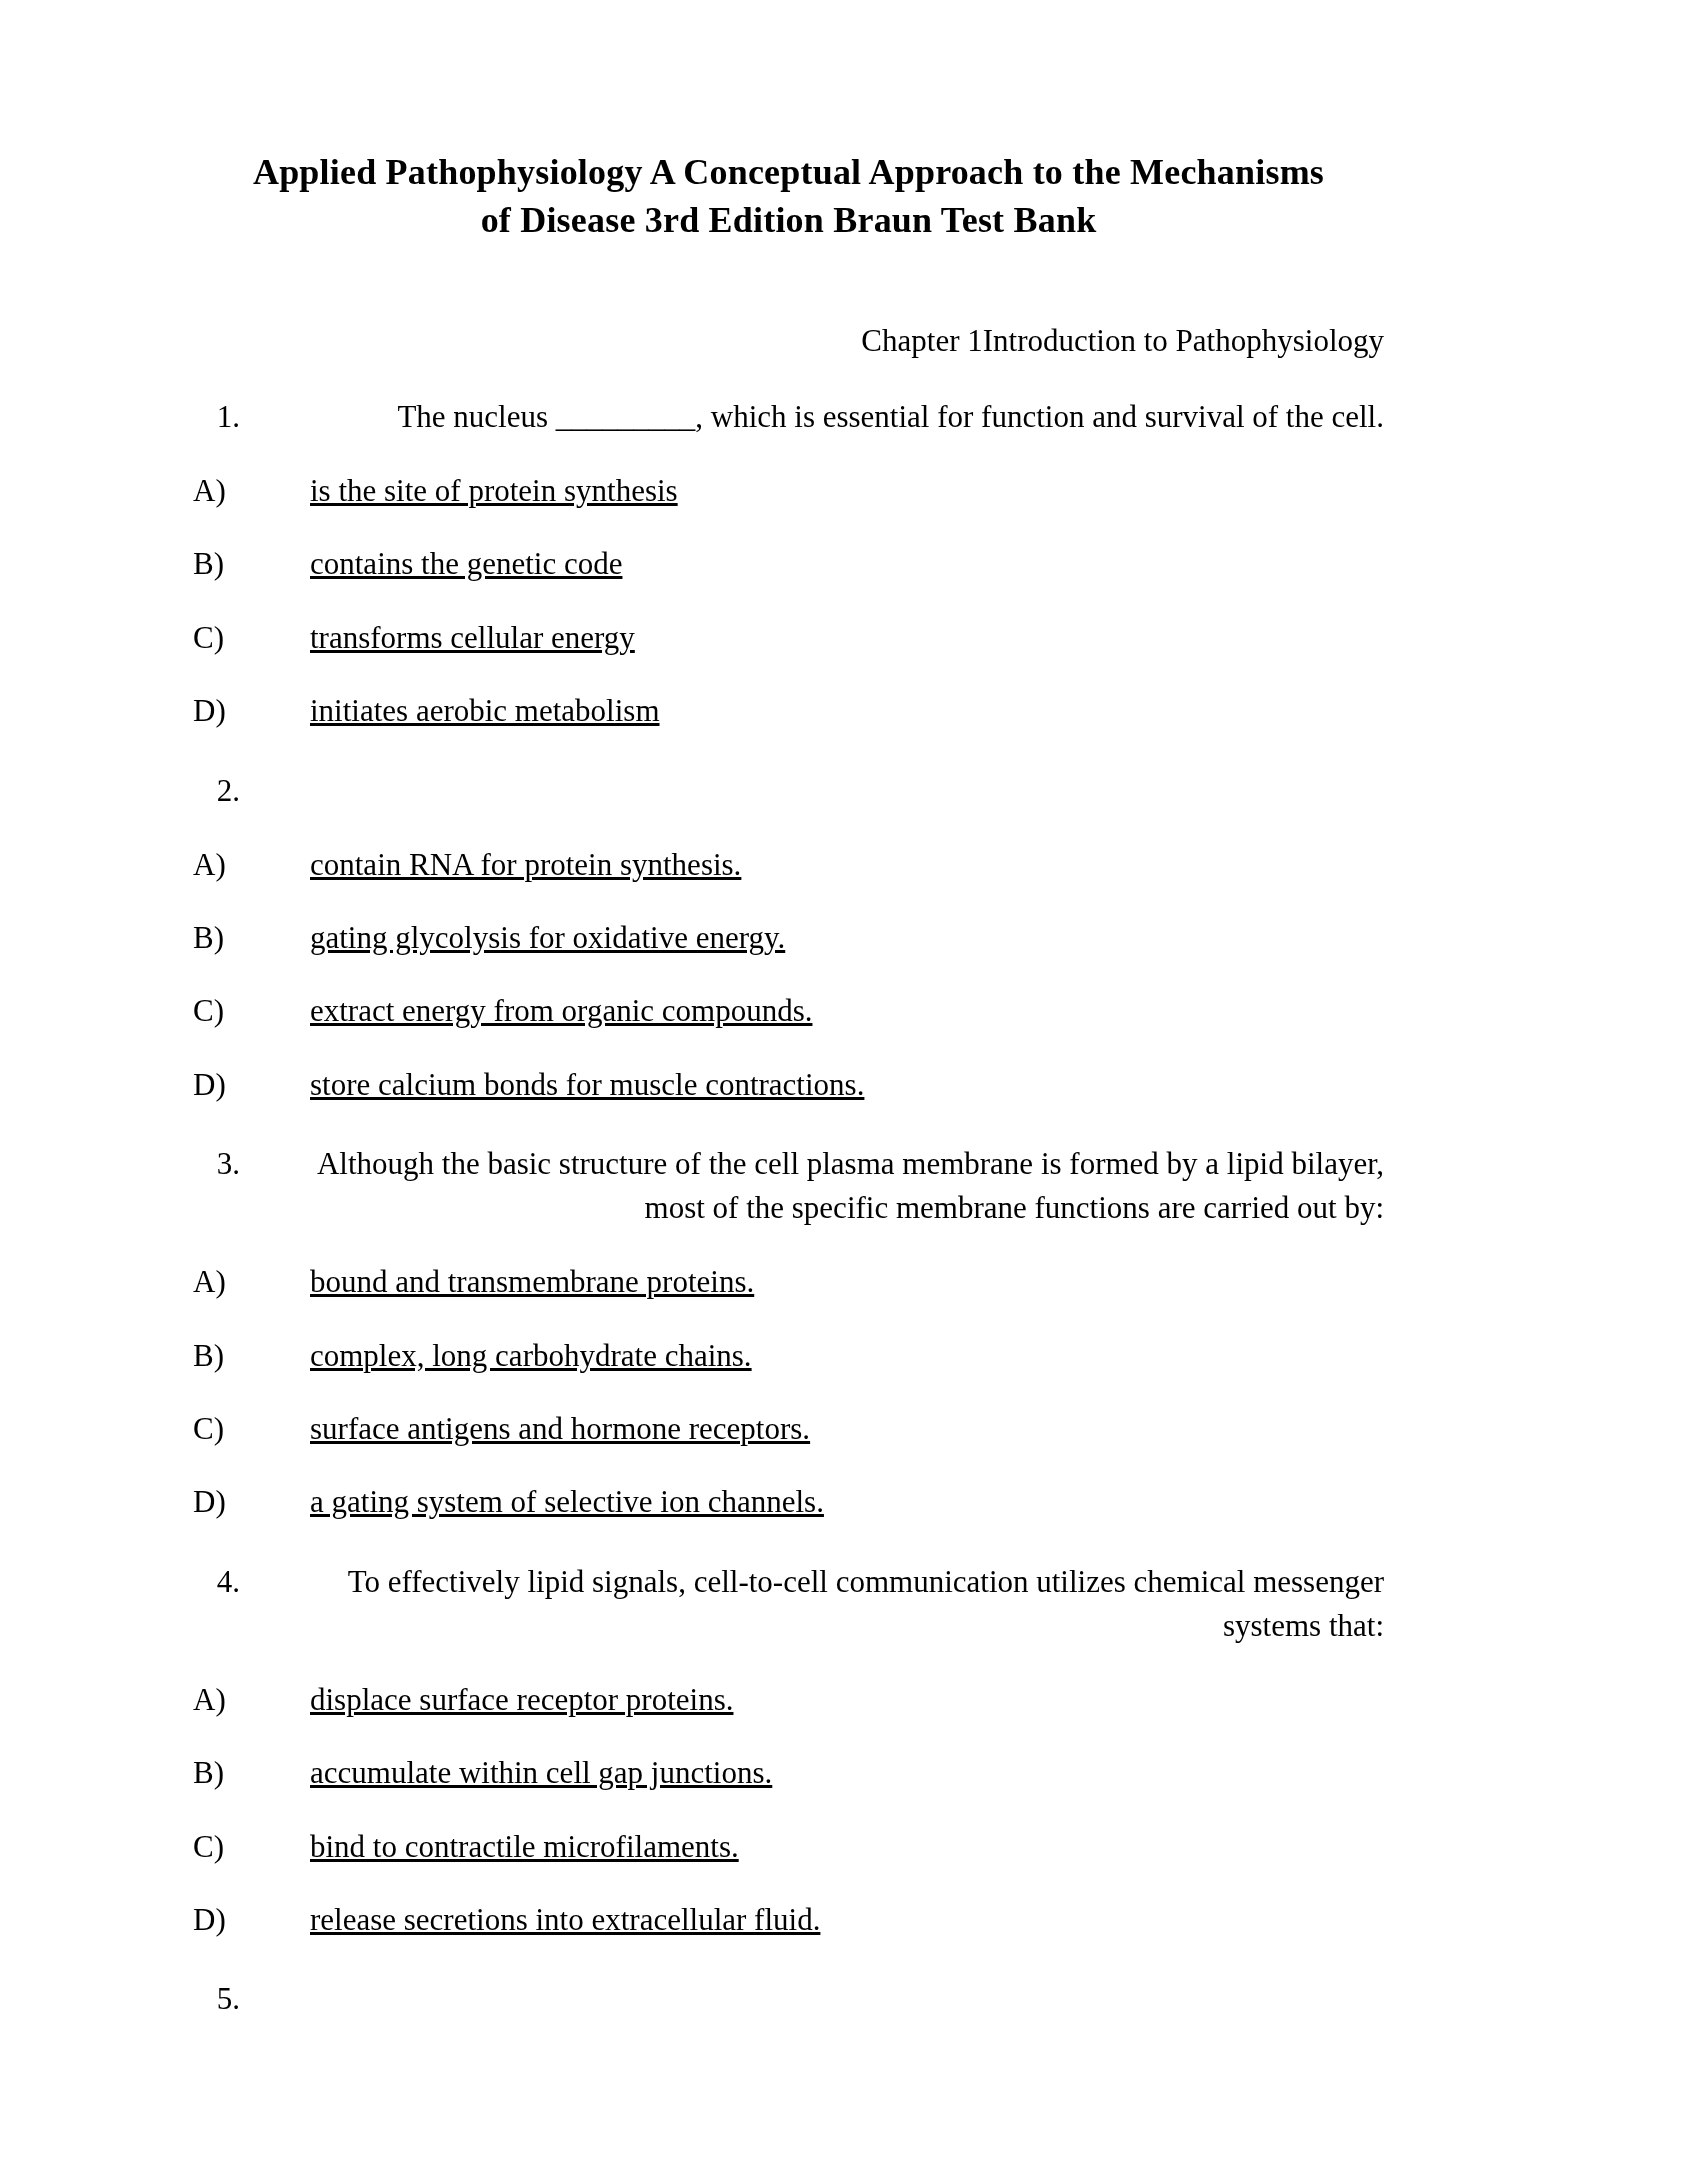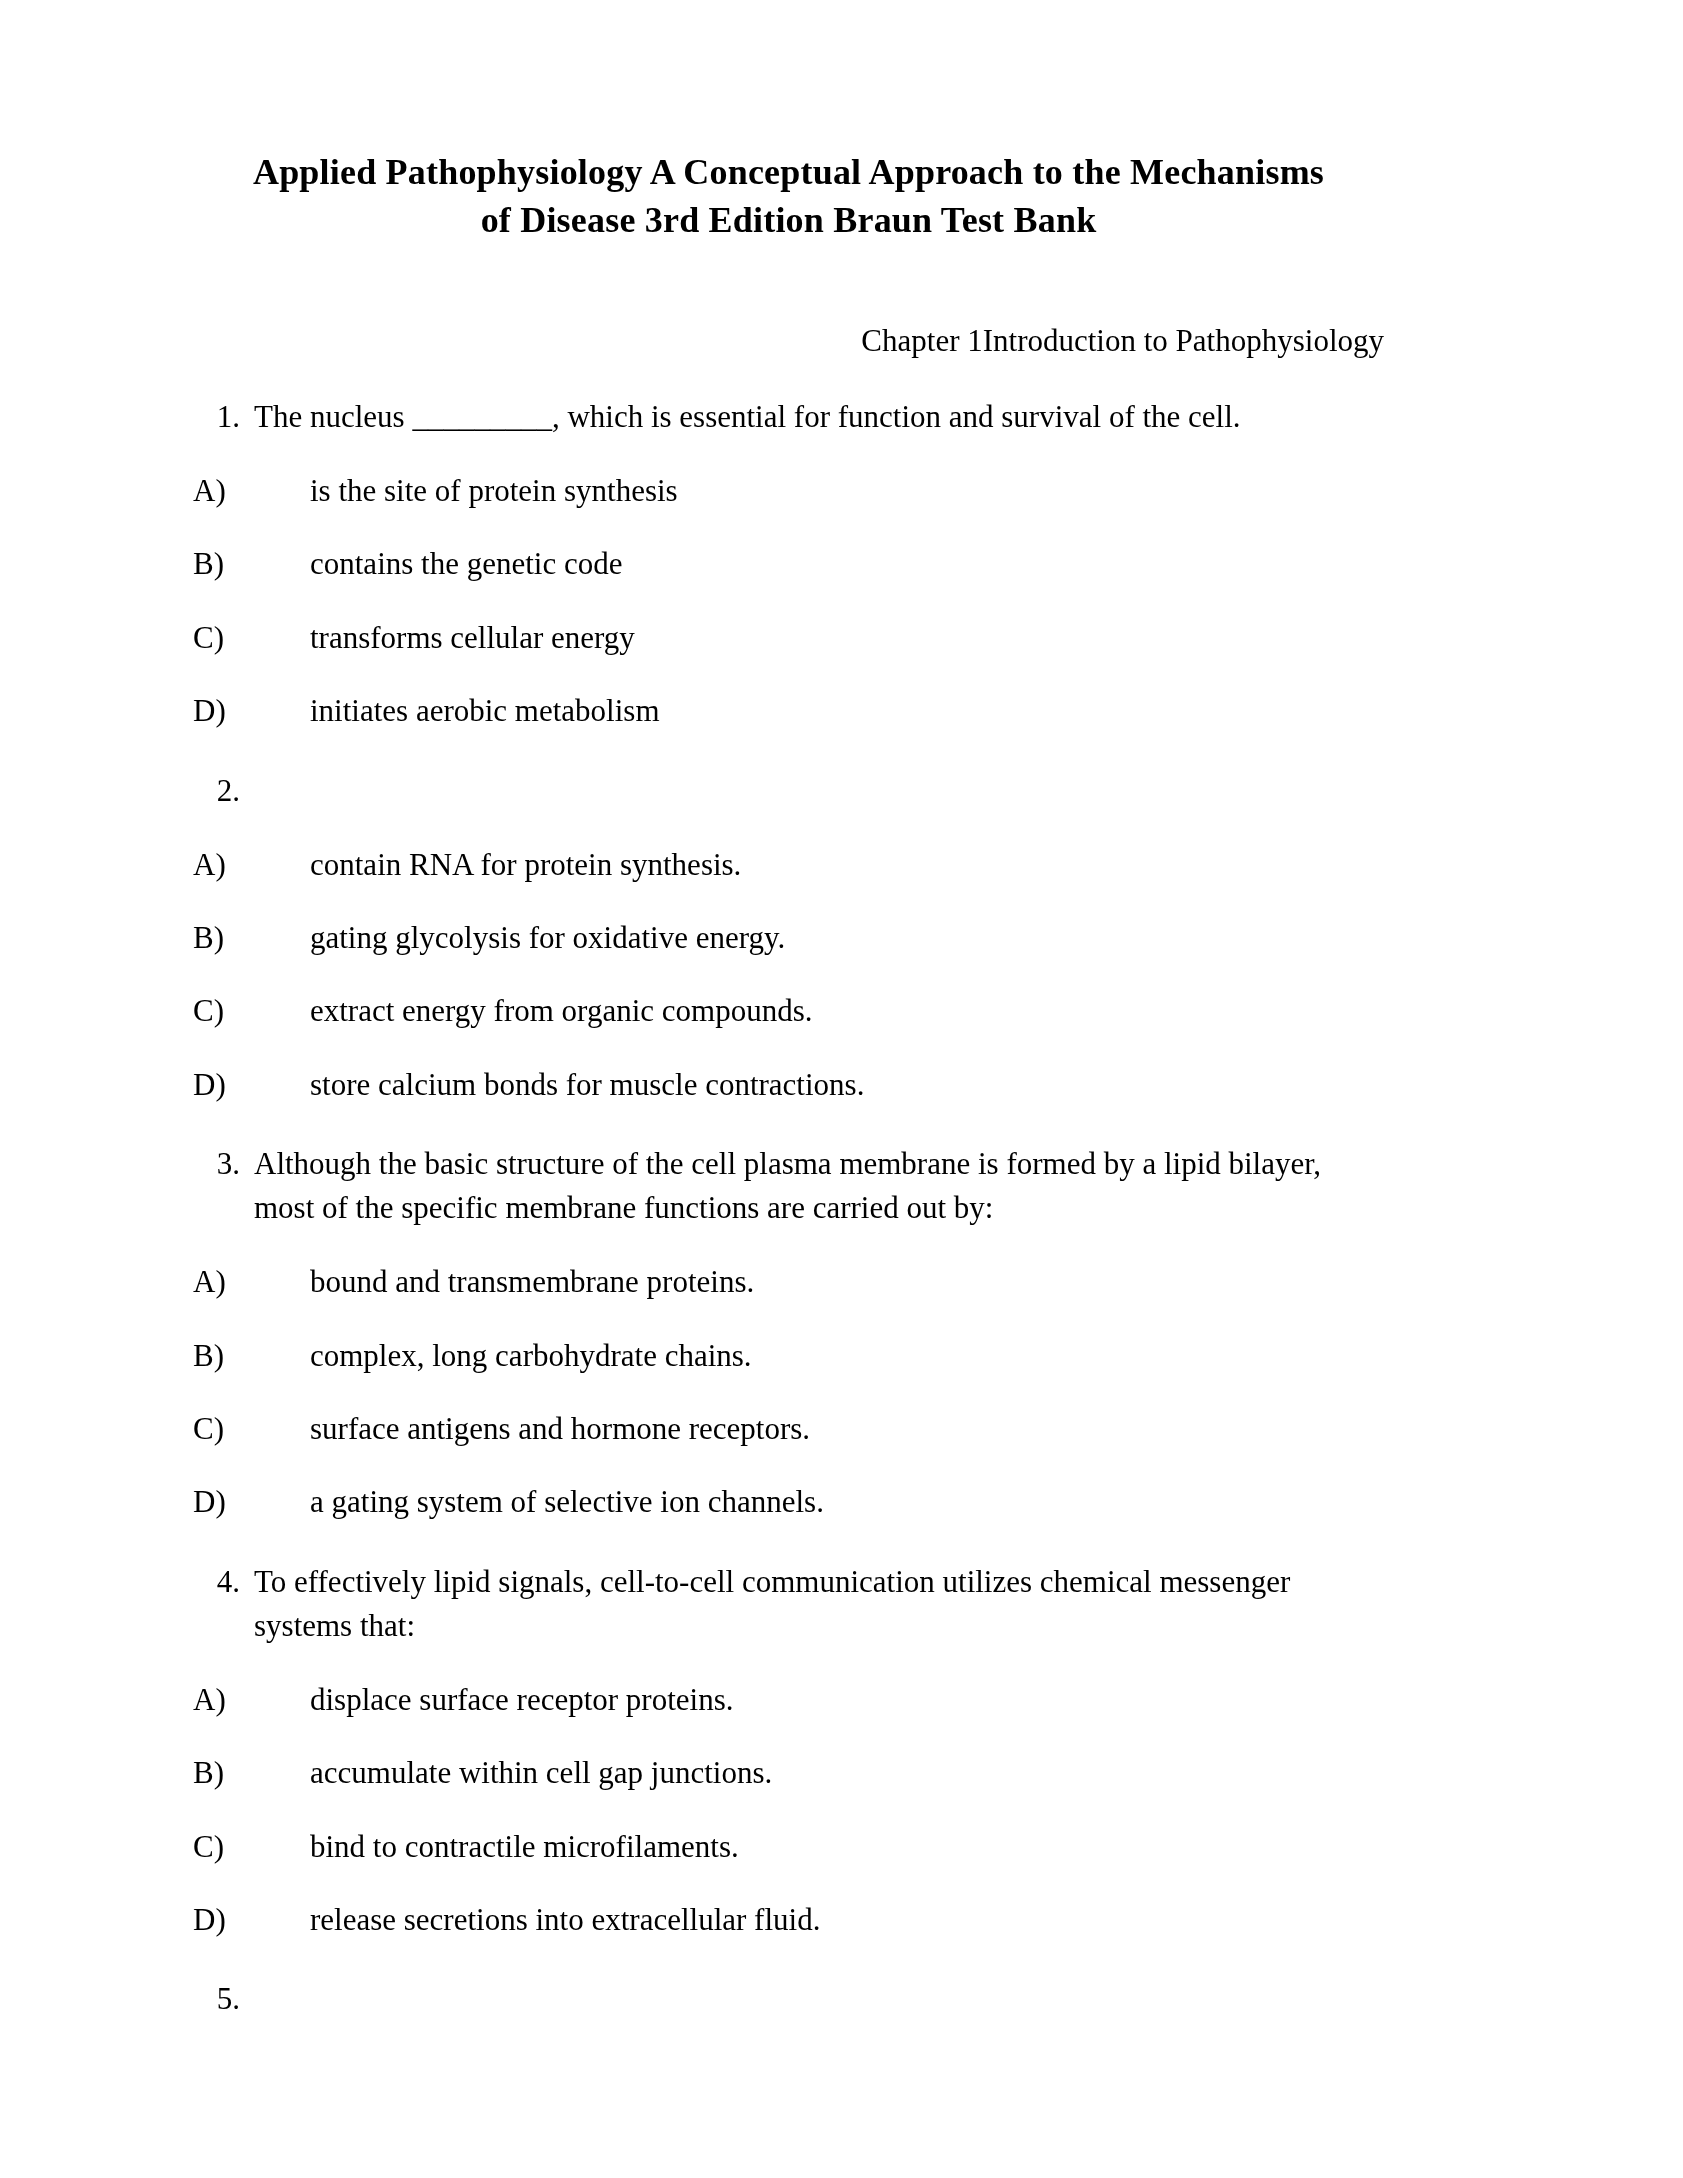--- a/index.html
+++ b/index.html
@@ -46,33 +46,35 @@
   .question .num {
     width: 61px;
     flex: 0 0 61px;
     text-align: right;
     padding-right: 14px;
     box-sizing: border-box;
   }
   .question .qtext {
     flex: 1 1 auto;
     max-width: 1148px;
+    text-align: right;
   }
   .option {
     display: flex;
     font-size: 31px;
     line-height: 1.4;
     margin-top: 30px;
   }
   .option .letter {
     width: 117px;
     flex: 0 0 117px;
   }
   .option .otext {
     flex: 1 1 auto;
+    text-decoration: underline;
   }
   .q-block + .q-block { margin-top: 0; }
 </style>
 </head>
 <body>
 
 <div class="page">
 
   <h1 class="doc-title">Applied Pathophysiology A Conceptual Approach to the Mechanisms of Disease 3rd Edition Braun Test Bank</h1>
 

